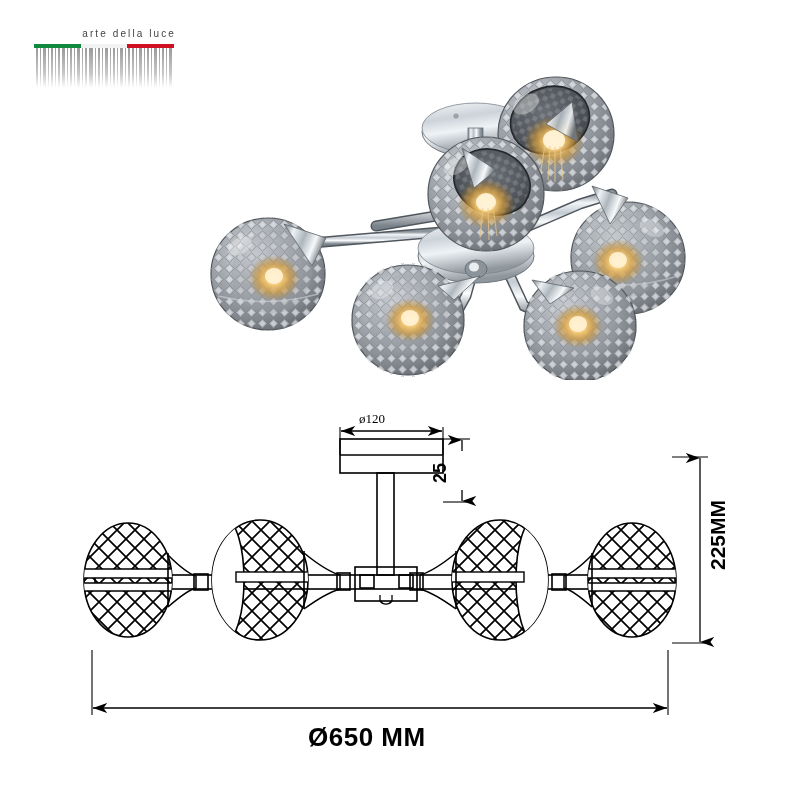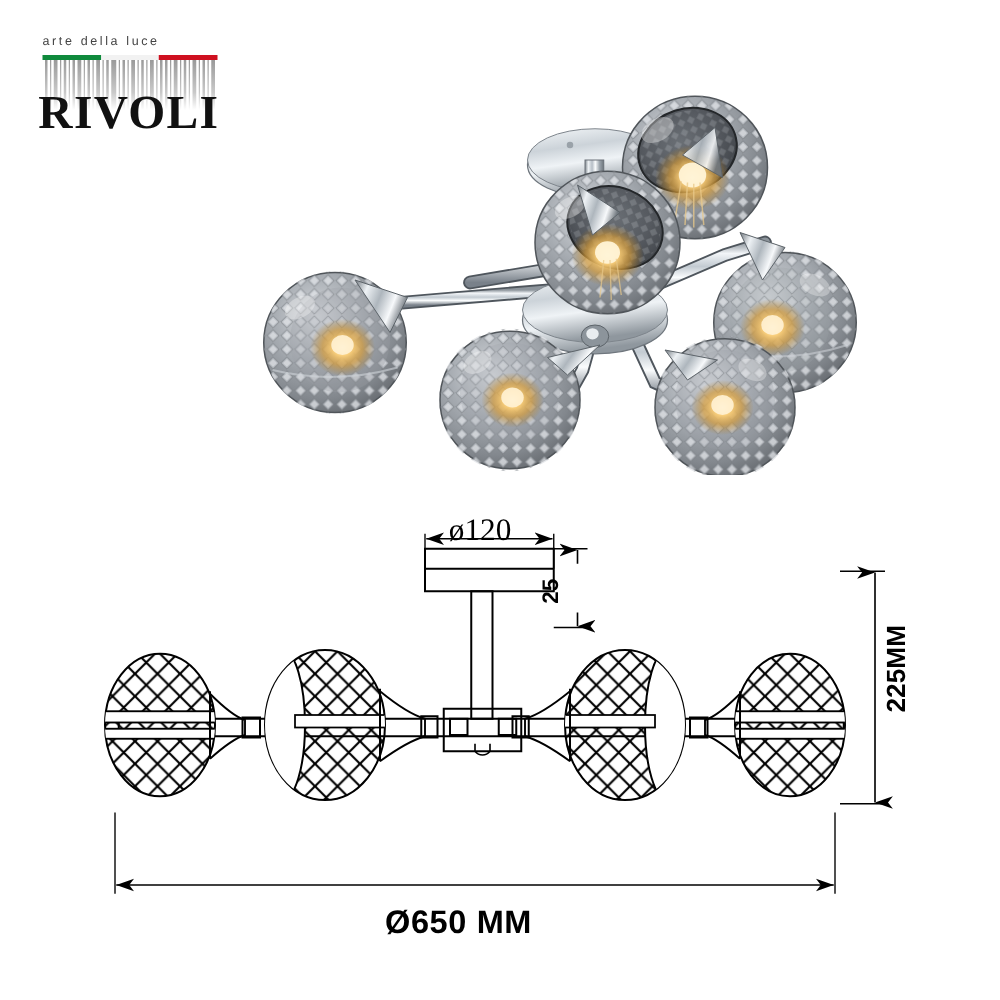--- a/index.html
+++ b/index.html
@@ -3,37 +3,37 @@
 <meta charset="utf-8">
 <style>
   html,body{margin:0;padding:0;background:#ffffff;}
   body{width:800px;height:800px;position:relative;overflow:hidden;
        font-family:"Liberation Sans",sans-serif;}
 
   
   #logo{position:absolute;left:28px;top:28px;width:150px;height:82px;}
   #logo-tagline{position:absolute;left:6px;top:0;width:142px;height:14px;
      font-family:"Liberation Sans",sans-serif;font-size:10px;letter-spacing:2.1px;
-     color:#444;text-align:left;white-space:nowrap;}
+     color:#444;text-align:right;white-space:nowrap;}
   #logo-flag{position:absolute;left:6px;top:16px;width:140px;height:4px;display:flex;}
   #logo-flag>i{display:block;height:100%;flex:1 1 33.33%;}
   #logo-barcode{position:absolute;left:6px;top:20px;width:140px;height:40px;overflow:hidden;}
   #logo-word{position:absolute;left:0px;top:42px;width:150px;height:40px;
      font-family:"Liberation Serif",serif;font-weight:700;font-size:38px;
      letter-spacing:1px;color:#111;text-align:center;line-height:40px;}
 
   
   #photo{position:absolute;left:180px;top:28px;width:520px;height:352px;}
 
   
   #drawing{position:absolute;left:0;top:395px;width:800px;height:380px;}
 
   .lbl{position:absolute;font-family:"Liberation Sans",sans-serif;color:#000;
        font-weight:700;white-space:nowrap;}
-  #lbl-120{left:359px;top:411px;font-size:25px;font-weight:400;
+  #lbl-120{left:359px;top:411px;font-size:13px;font-weight:400;
        font-family:"Liberation Serif",serif;letter-spacing:0px;}
   #lbl-25{left:430px;top:483px;font-size:18px;transform:rotate(-90deg);
        transform-origin:left top;}
   #lbl-225{left:706px;top:570px;font-size:21px;transform:rotate(-90deg);
        transform-origin:left top;}
   #lbl-650{left:308px;top:722px;font-size:26px;letter-spacing:0.5px;}
 </style>
 </head>
 <body>
 
@@ -90,21 +90,20 @@
         <rect x="117" y="0" width="1" height="40"></rect>
           <rect x="120" y="0" width="3" height="40"></rect>
         <rect x="125" y="0" width="1" height="40"></rect>
           <rect x="128" y="0" width="2" height="40"></rect>
         <rect x="132" y="0" width="1" height="40"></rect>
           <rect x="135" y="0" width="3" height="40"></rect>
       </g>
     </svg>
   </div>
 
-  <div id="logo-word">RIVOLI</div>
 </div>
 
 <div id="photo">
 <svg width="520" height="352" viewBox="0 0 520 352" aria-hidden="true">
   <defs>
 
     <linearGradient id="chromeV" x1="0" y1="0" x2="1" y2="0">
       <stop offset="0%" stop-color="#7d858c"></stop>
       <stop offset="18%" stop-color="#eef2f5"></stop>
       <stop offset="38%" stop-color="#b6bec6"></stop>

